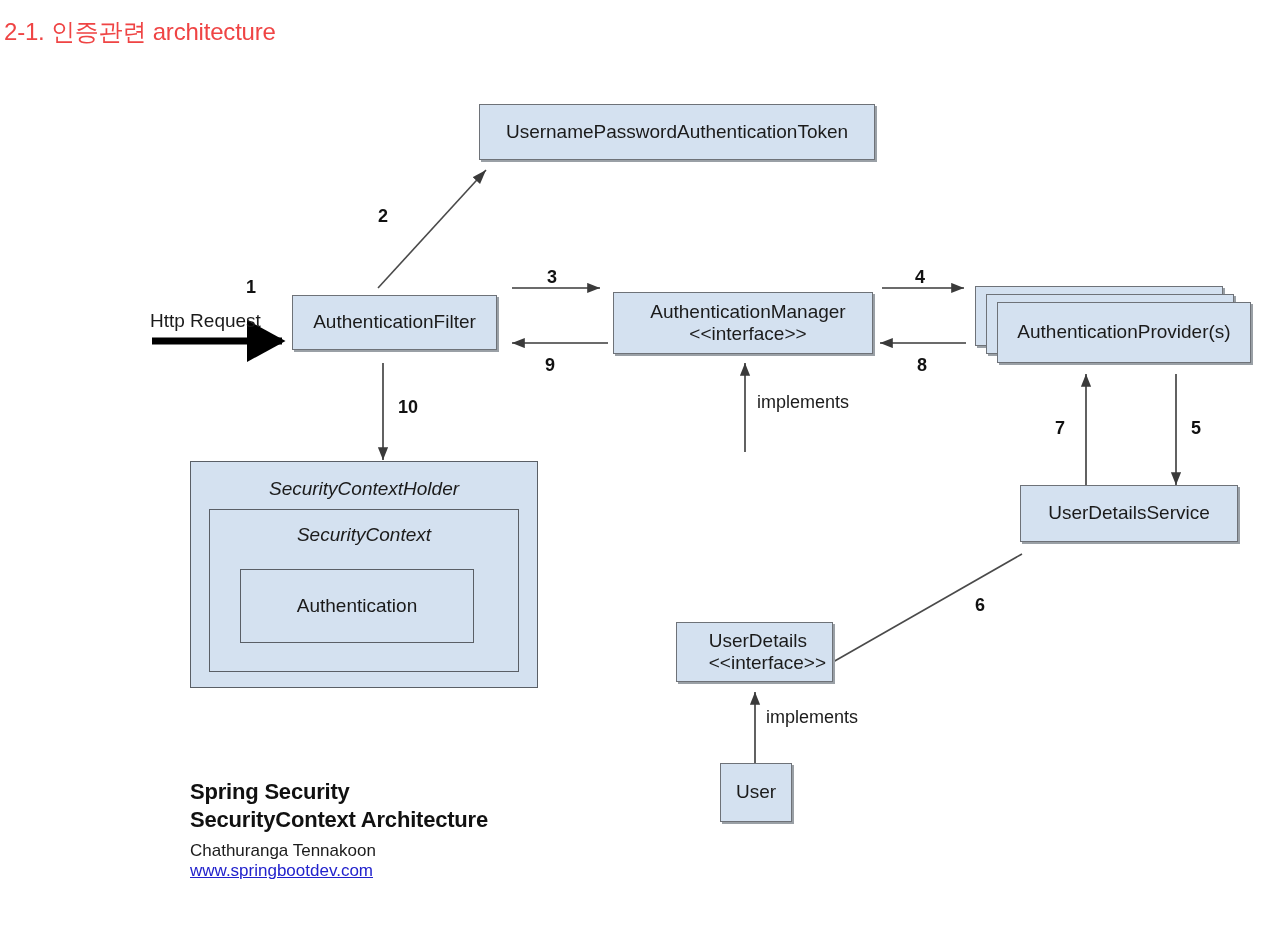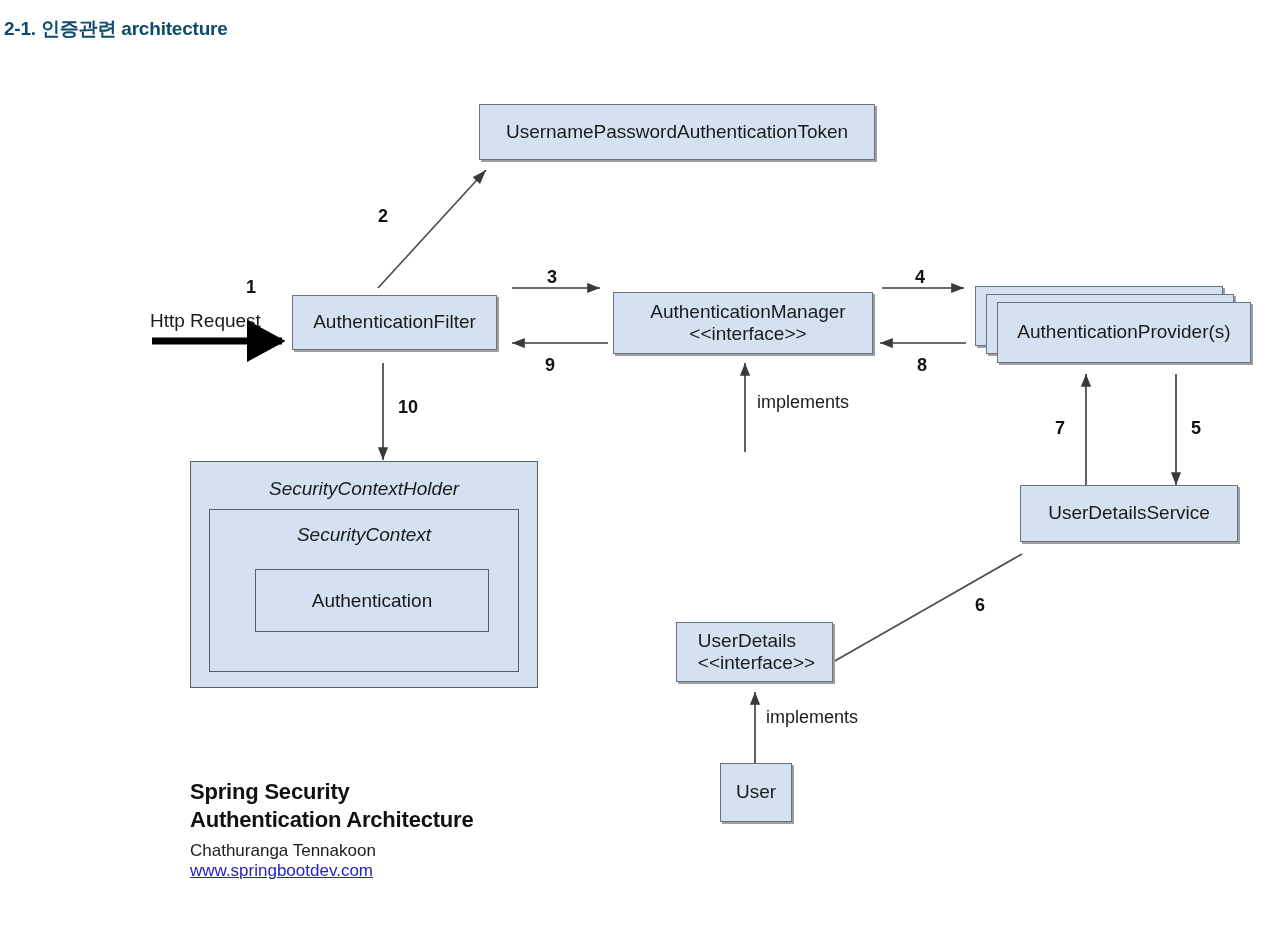--- a/index.html
+++ b/index.html
@@ -15,24 +15,24 @@
     font-family: "Liberation Sans", sans-serif;
     color: #1a1a1a;
     overflow: hidden;
   }
 
   
   #page-heading {
     position: absolute;
     left: 4px;
     top: 16px;
-    font-size: 19px;
-    font-weight: bold;
+    font-size: 24px;
+    font-weight: normal;
     letter-spacing: -0.2px;
-    color: #0c4a6e;
+    color: #ef4444;
     white-space: nowrap;
   }
 
   
   #diagram-canvas {
     position: absolute;
     left: 0;
     top: 60px;
     width: 1280px;
     height: 877px;
@@ -223,39 +223,39 @@
   <div class="edge-num" style="left:975px; top:535px;">6</div>
 
   <div class="edge-text" style="left:757px; top:332px;">implements</div>
   <div class="edge-text" style="left:766px; top:647px;">implements</div>
 
 
   <div class="node" style="left:1020px; top:425px; width:218px; height:57px;">
     <span class="label">UserDetailsService</span>
   </div>
 
-  <div class="node" style="left:676px; top:562px; width:157px; height:60px; justify-content:center; text-align:left; padding-left:10px;">
+  <div class="node" style="left:676px; top:562px; width:157px; height:60px; justify-content:flex-end; text-align:left; padding-left:10px;">
     <span class="label">UserDetails
 &lt;&lt;interface&gt;&gt;</span>
   </div>
 
   <div class="node" style="left:720px; top:703px; width:72px; height:59px;">
     <span class="label">User</span>
   </div>
 
   <div class="container-box" style="left:190px; top:401px; width:348px; height:227px;">
     <div class="container-title" style="top:16px;">SecurityContextHolder</div>
   </div>
   <div class="container-box" style="left:209px; top:449px; width:310px; height:163px;">
     <div class="container-title" style="top:14px;">SecurityContext</div>
   </div>
-  <div class="container-box" style="left:240px; top:509px; width:234px; height:63px; display:flex; align-items:center; justify-content:center;margin-left:15px;">
+  <div class="container-box" style="left:240px; top:509px; width:234px; height:74px; display:flex; align-items:center; justify-content:center;">
     <span style="font-size:19px;">Authentication</span>
   </div>
 
 </div>
 
 <div id="credit-block">
   <div id="credit-title">Spring Security
-Authentication Architecture</div>
+SecurityContext Architecture</div>
   <div id="credit-author">Chathuranga Tennakoon</div>
   <a id="credit-link" href="#">www.springbootdev.com</a>
 </div>
 
 </body></html>

